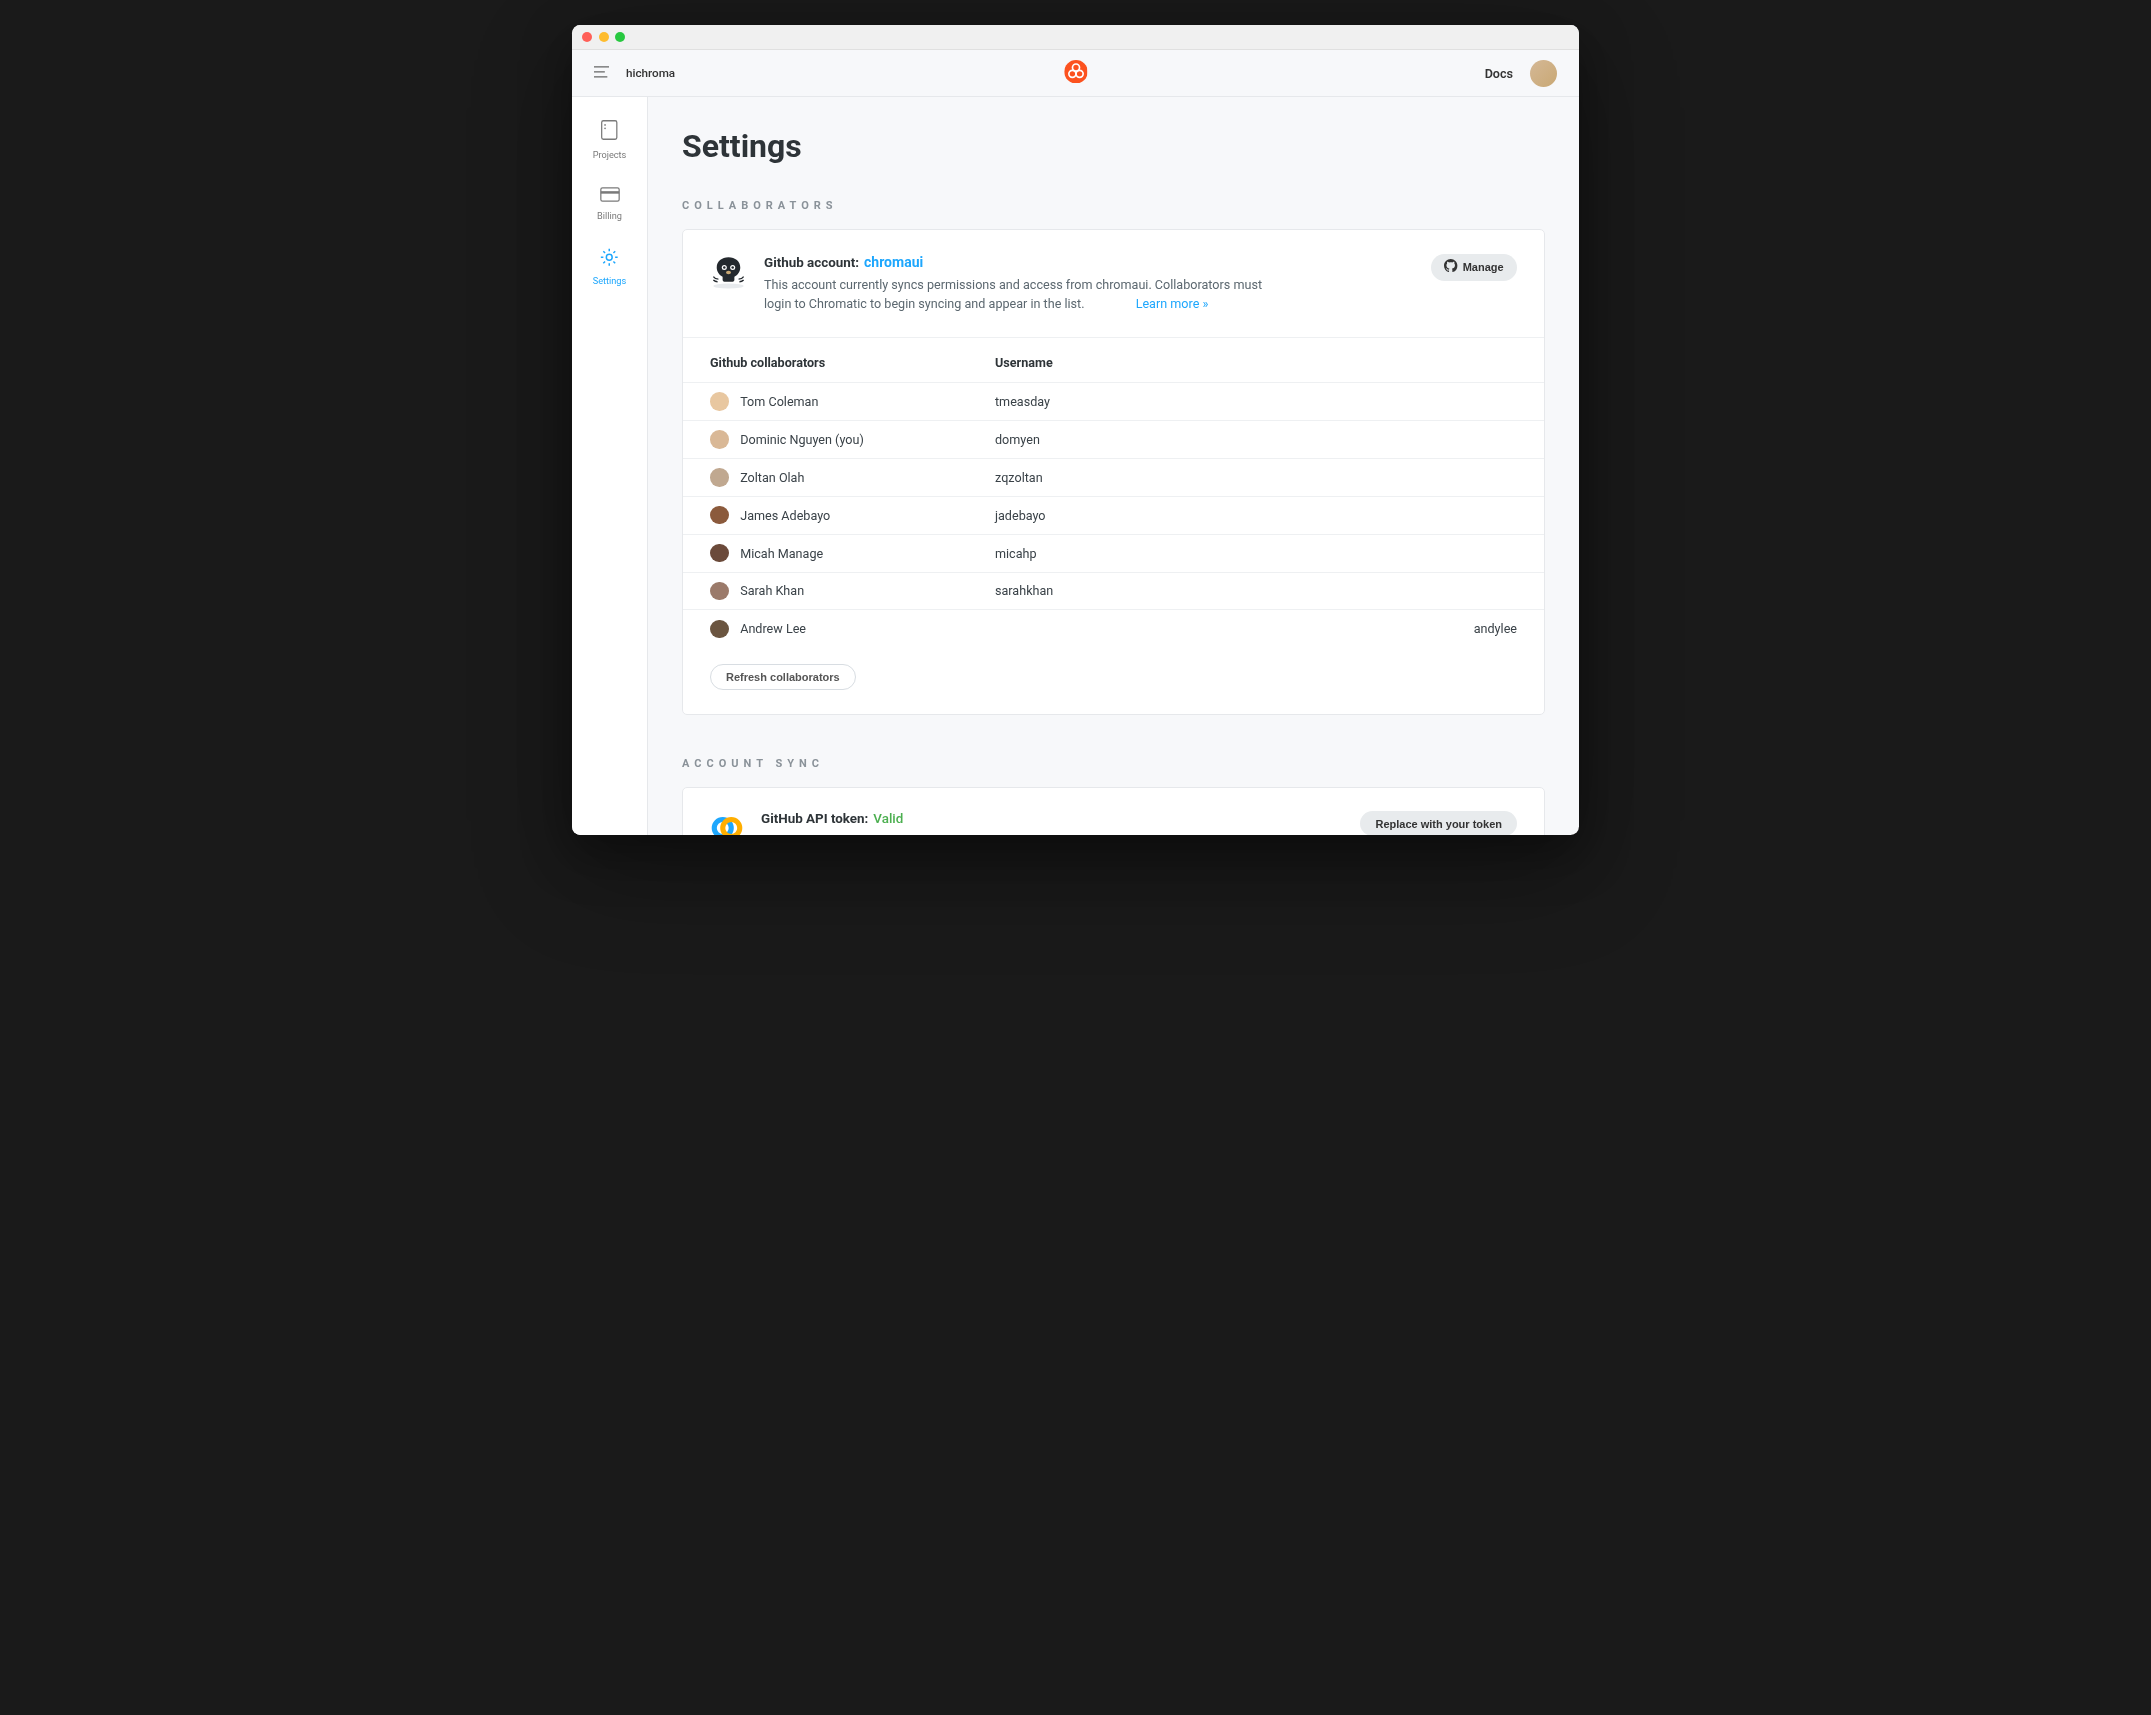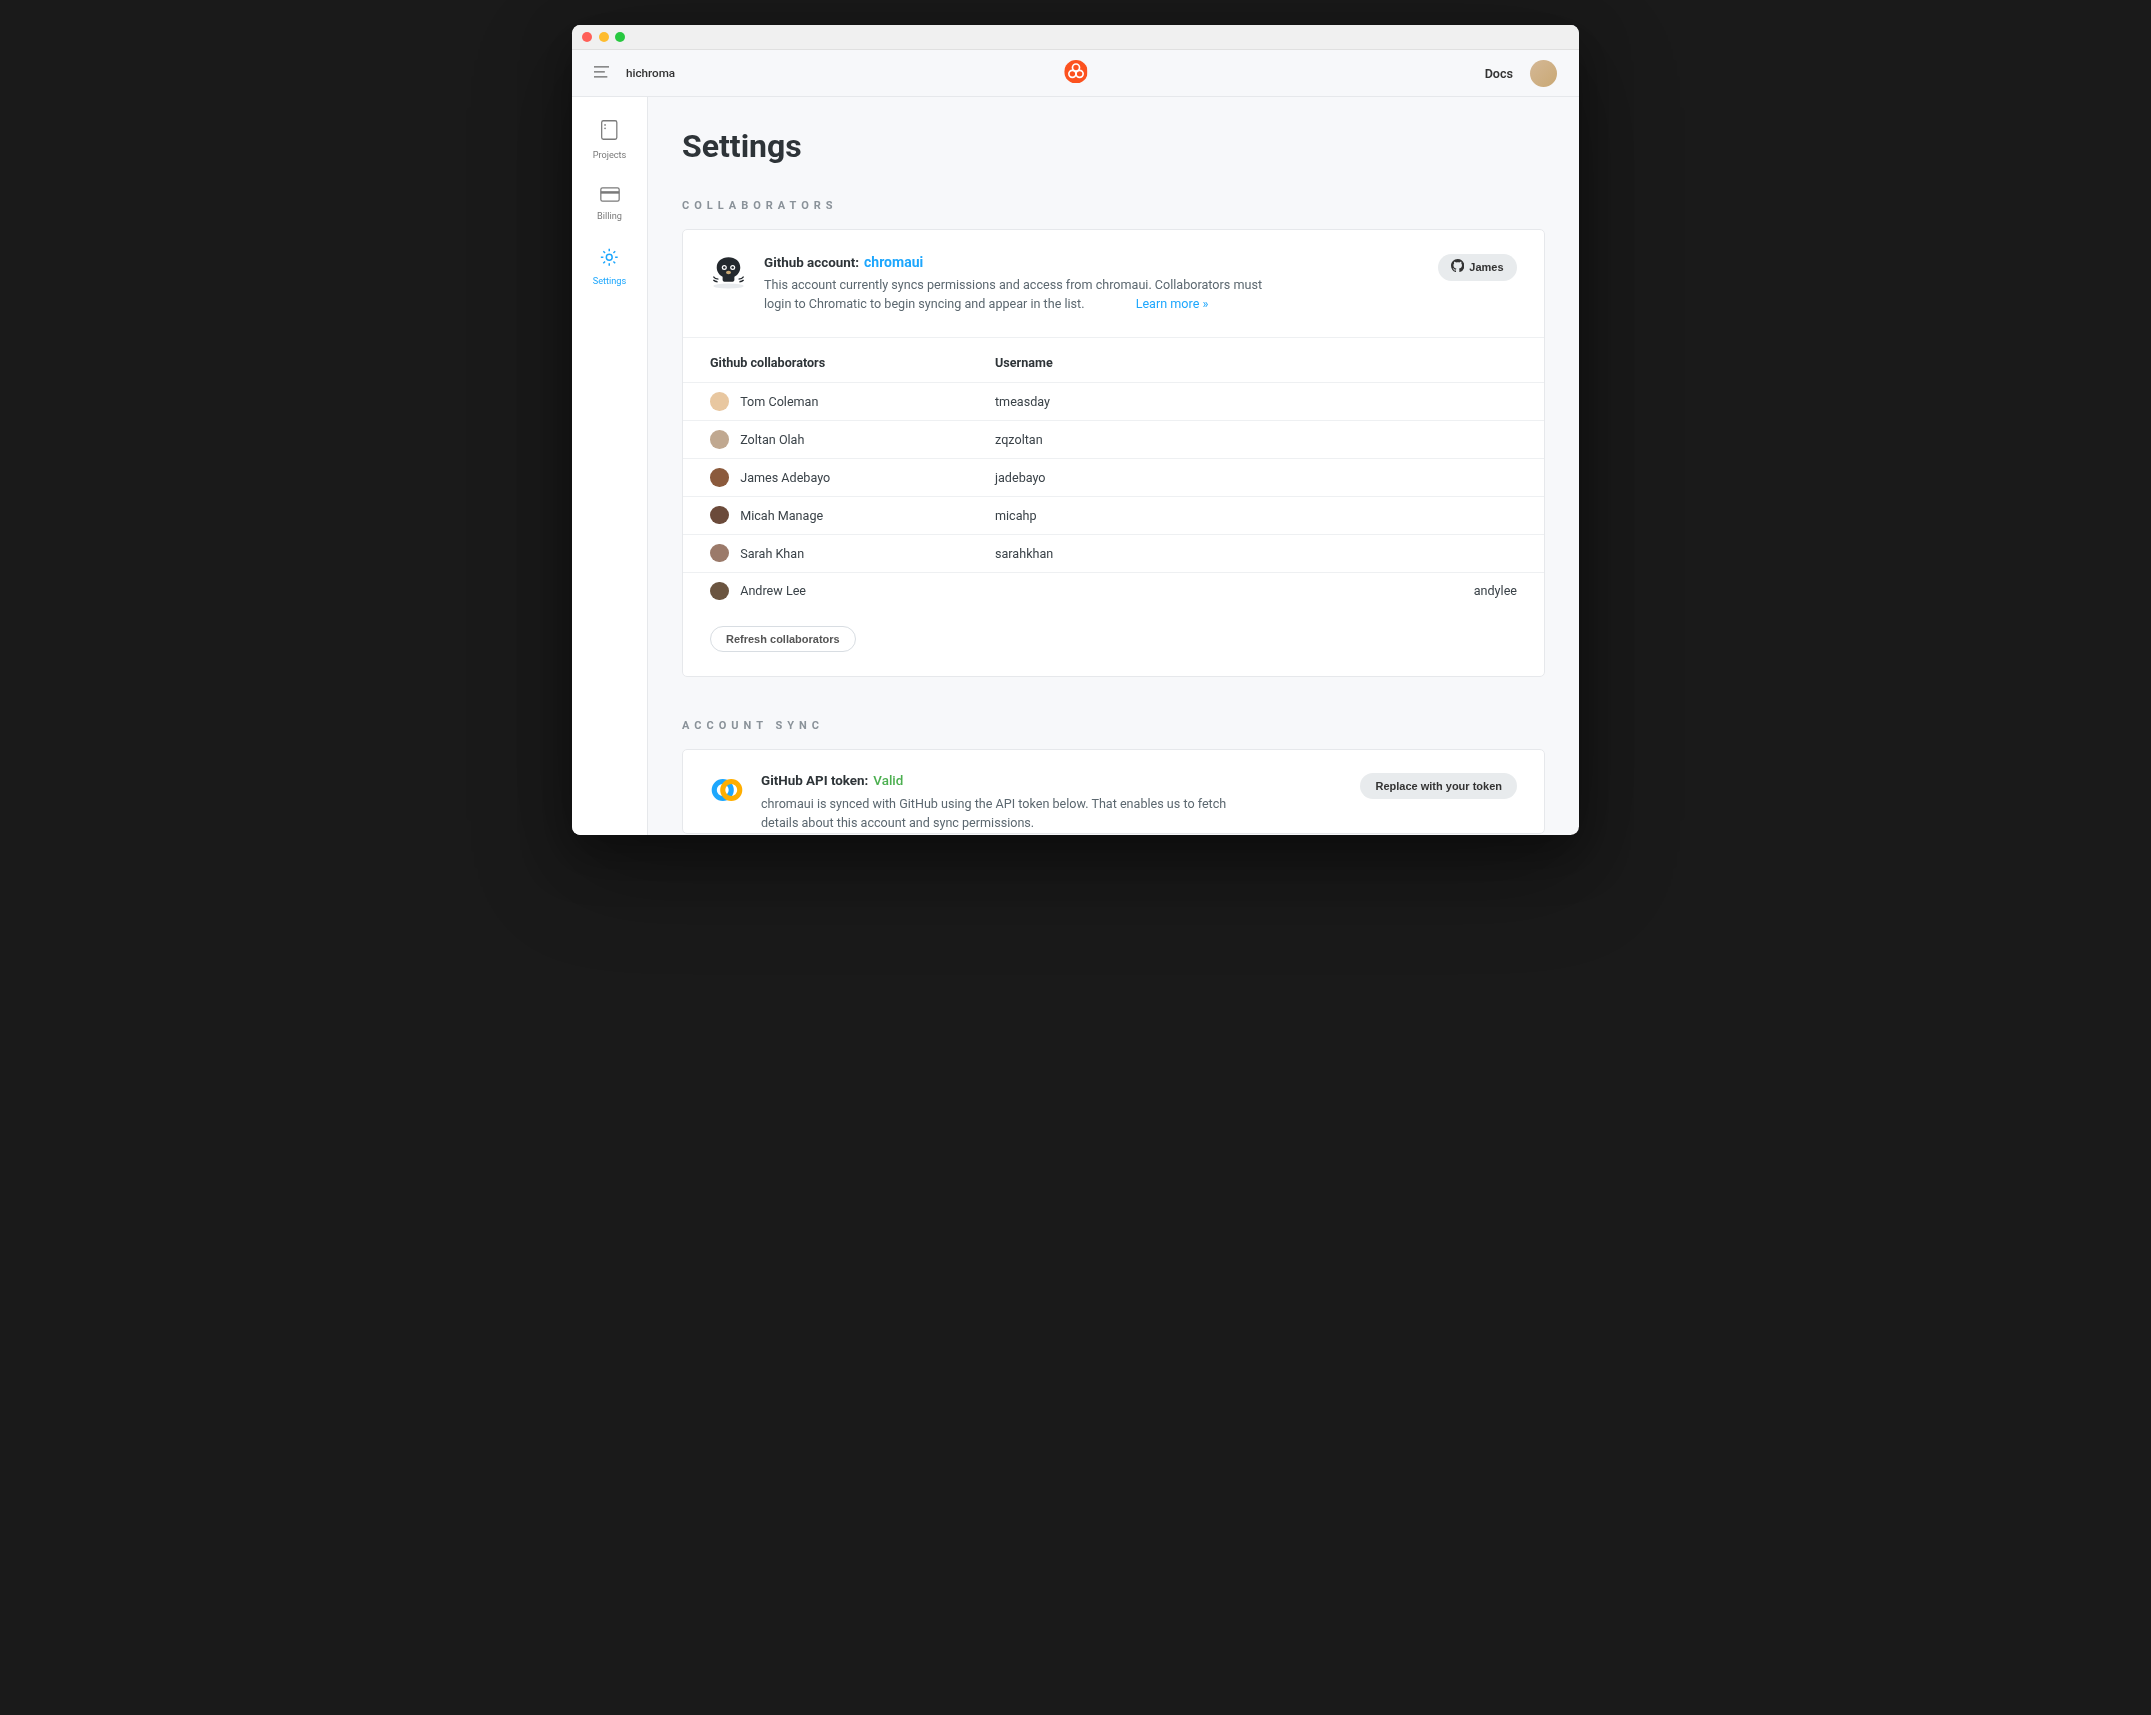--- a/index.html
+++ b/index.html
@@ -362,36 +362,43 @@
             <p class="card-desc">
               <span>This account currently syncs permissions and access from chromaui. Collaborators must login to Chromatic to begin syncing and appear in the list. </span><span class="learn-more">Learn more »</span>
             </p>
           </div>
           <button class="manage-btn">
             <span>
               <svg width="13.4" height="13.4" viewBox="0 0 16 16">
                   <path d="M8 0C3.58 0 0 3.58 0 8c0 3.54 2.29 6.53 5.47 7.59.4.07.55-.17.55-.38 0-.19-.01-.82-.01-1.49-2.01.37-2.53-.49-2.69-.94-.09-.23-.48-.94-.82-1.13-.28-.15-.68-.52-.01-.53.63-.01 1.08.58 1.23.82.72 1.21 1.87.87 2.33.66.07-.52.28-.87.51-1.07-1.78-.2-3.64-.89-3.64-3.95 0-.87.31-1.59.82-2.15-.08-.2-.36-1.02.08-2.12 0 0 .67-.21 2.2.82.64-.18 1.32-.27 2-.27.68 0 1.36.09 2 .27 1.53-1.04 2.2-.82 2.2-.82.44 1.1.16 1.92.08 2.12.51.56.82 1.27.82 2.15 0 3.07-1.87 3.75-3.65 3.95.29.25.54.73.54 1.48 0 1.07-.01 1.93-.01 2.2 0 .21.15.46.55.38A8.013 8.013 0 0016 8c0-4.42-3.58-8-8-8z" fill="#333"></path>
                 </svg>
             </span>
-            <span>James</span>
+            <span>Manage</span>
           </button>
         </div>
 
         <div class="table-head">
           <div class="th-name">Github collaborators</div>
           <div class="th-user">Username</div>
         </div>
 
         <div id="collab-rows">
             <div class="table-row">
     <div class="td-name">
       <div class="collab-avatar" style="background:#e8c7a0"></div>
       <span>Tom Coleman</span>
     </div>
     <div class="td-user">tmeasday</div>
+  </div>
+            <div class="table-row">
+    <div class="td-name">
+      <div class="collab-avatar" style="background:#d9b896"></div>
+      <span>Dominic Nguyen (you)</span>
+    </div>
+    <div class="td-user">domyen</div>
   </div>
             <div class="table-row">
     <div class="td-name">
       <div class="collab-avatar" style="background:#c0a890"></div>
       <span>Zoltan Olah</span>
     </div>
     <div class="td-user">zqzoltan</div>
   </div>
             <div class="table-row">
     <div class="td-name">

